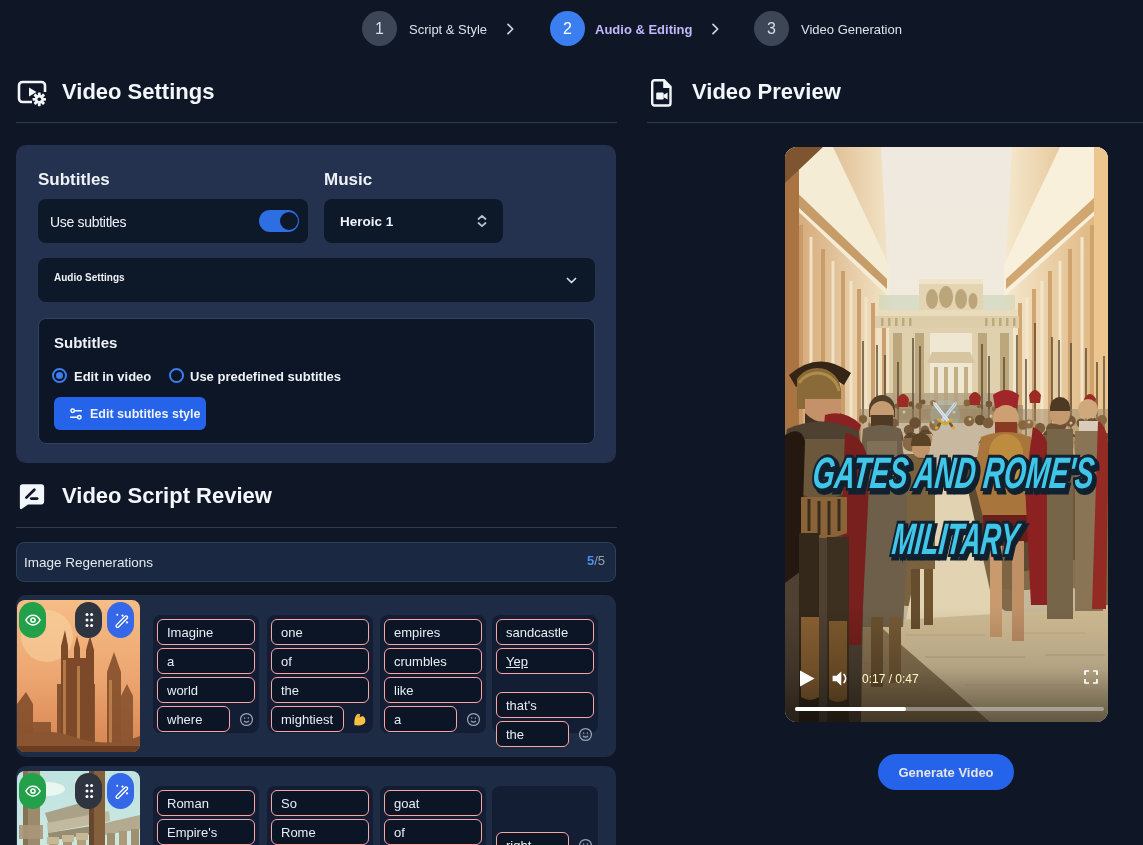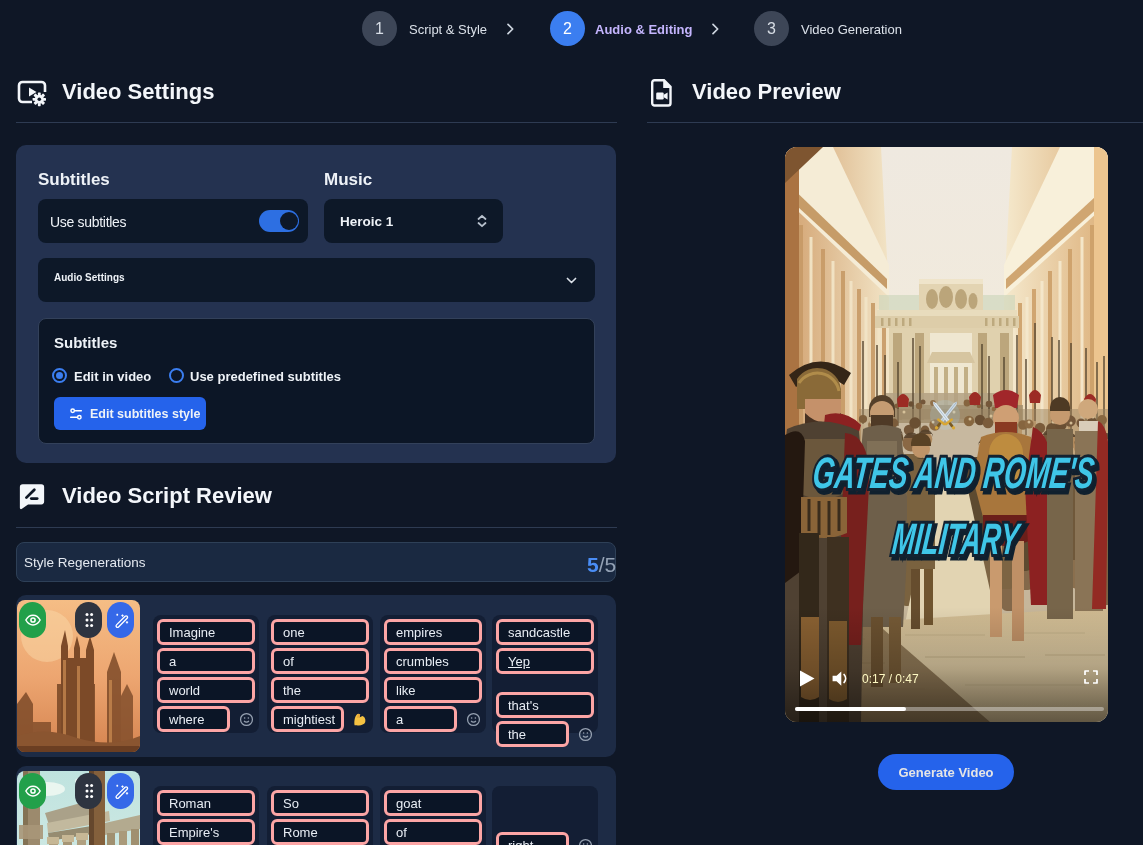--- a/index.html
+++ b/index.html
@@ -8,21 +8,21 @@
   .abs { position:absolute; }
   .hr { position:absolute; height:1px; background:#2e3b52; }
   .h1 { font-size:22px; font-weight:bold; color:#f3f6fa; line-height:24px; }
   .circ { position:absolute; width:35px; height:35px; border-radius:50%; display:flex; align-items:center; justify-content:center; font-size:16px; }
   .circ.gray { background:#3d4657; color:#d7dde5; }
   .circ.blue { background:#3b7ef0; color:#fff; }
   .steplab { position:absolute; top:22px; font-size:13px; color:#dbe1e9; }
   .chev { position:absolute; top:21px; }
   .card { position:absolute; background:#243250; border-radius:10px; }
   .ctrl { position:absolute; background:#0d1828; border-radius:8px; }
-  .chip { background:#0b1526; border:3px solid #fca5a5; border-radius:6px; height:26px; display:flex; align-items:center; padding:0 9px; font-size:13px; color:#e8edf4; }
+  .chip { background:#0b1526; border:1px solid #fca5a5; border-radius:6px; height:26px; display:flex; align-items:center; padding:0 9px; font-size:13px; color:#e8edf4; }
   .col4 { position:absolute; width:106px; height:118px; background:#131e34; border-radius:8px; padding:4px; }
   .pill { position:absolute; width:27px; height:36px; border-radius:14px; display:flex; align-items:center; justify-content:center; }
 </style>
 </head>
 <body>
 
 <div class="circ gray" style="left:362px;top:11px;">1</div>
 <div class="steplab" style="left:409px;">Script &amp; Style</div>
 <svg class="chev" style="left:502px;top:21px;" width="16" height="16" viewBox="0 0 24 24" fill="none" stroke="#cdd5df" stroke-width="2.6" stroke-linecap="round" stroke-linejoin="round">
     <path d="M9 5l7 7-7 7"></path>
@@ -97,22 +97,22 @@
   <path fill="#f3f6fa" d="M4 2h16a2.4 2.4 0 0 1 2.4 2.4v12.4a2.4 2.4 0 0 1-2.4 2.4H8.6L3.4 23c-.9.7-1.8.2-1.8-.9V4.4A2.4 2.4 0 0 1 4 2z"></path>
   <g stroke="#0f1726" stroke-width="2.4" stroke-linecap="round">
     <path d="M7.2 13.4 L14 6.6"></path>
     <path d="M11.4 14.2 H16.4"></path>
   </g>
 </svg>
 <div class="abs h1" style="left:62px;top:484px;">Video Script Review</div>
 <div class="hr" style="left:16px;top:527px;width:601px;"></div>
 
 <div class="abs" style="left:16px;top:542px;width:600px;height:40px;background:#1a2941;border:1px solid #2e4057;border-radius:8px;"></div>
-<div class="abs" style="left:24px;top:555px;font-size:13.5px;color:#e4e9f0;">Style Regenerations</div>
-<div class="abs" style="left:587px;top:553px;font-size:21px;"><span style="color:#4a8df5;font-weight:bold;">5</span><span style="color:#93a1b4;">/5</span></div>
+<div class="abs" style="left:24px;top:555px;font-size:13.5px;color:#e4e9f0;">Image Regenerations</div>
+<div class="abs" style="left:587px;top:553px;font-size:13px;"><span style="color:#4a8df5;font-weight:bold;">5</span><span style="color:#93a1b4;">/5</span></div>
 
 <div class="card" style="left:16px;top:595px;width:600px;height:162px;background:#1d2b45;"></div>
 <div class="abs" style="left:17px;top:600px;width:123px;height:152px;border-radius:8px;overflow:hidden;">
 <svg width="123" height="152" viewBox="0 0 123 152">
   <defs>
     <linearGradient id="t1sky" x1="0" y1="0" x2="0" y2="1">
       <stop offset="0" stop-color="#f5bd85"></stop>
           <stop offset="0.5" stop-color="#eda671"></stop>
           <stop offset="1" stop-color="#d58450"></stop>
     </linearGradient>

